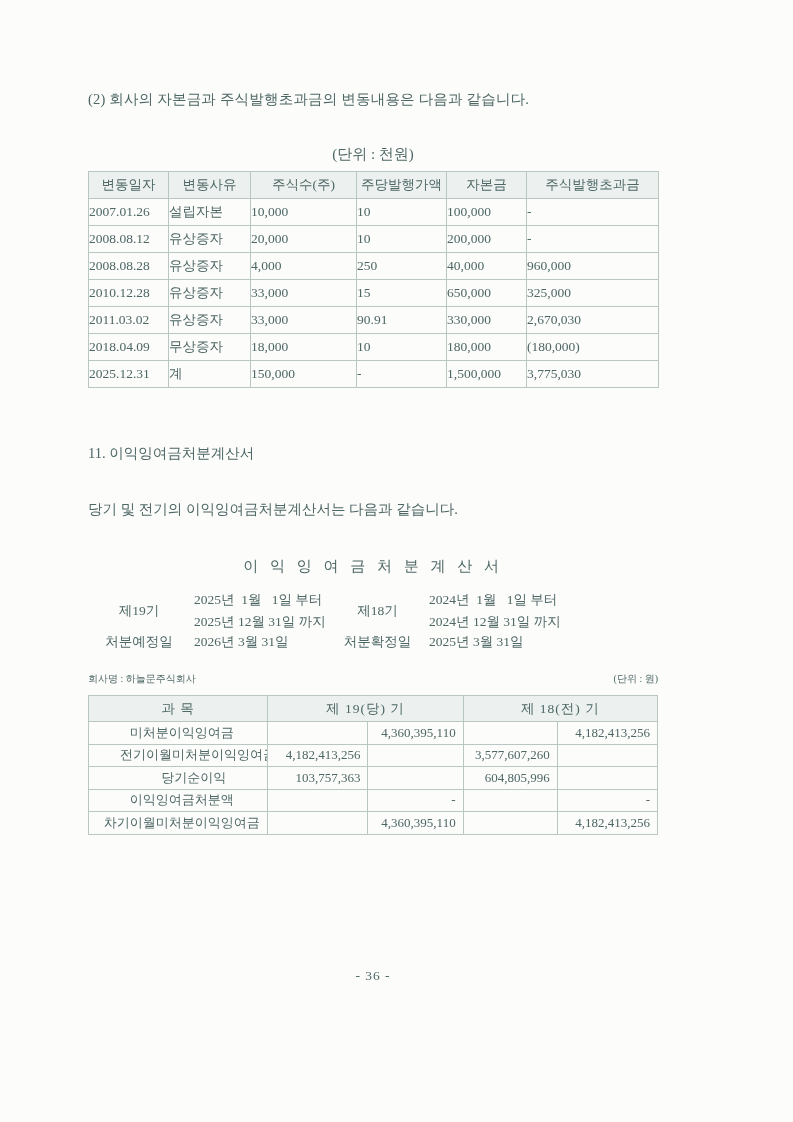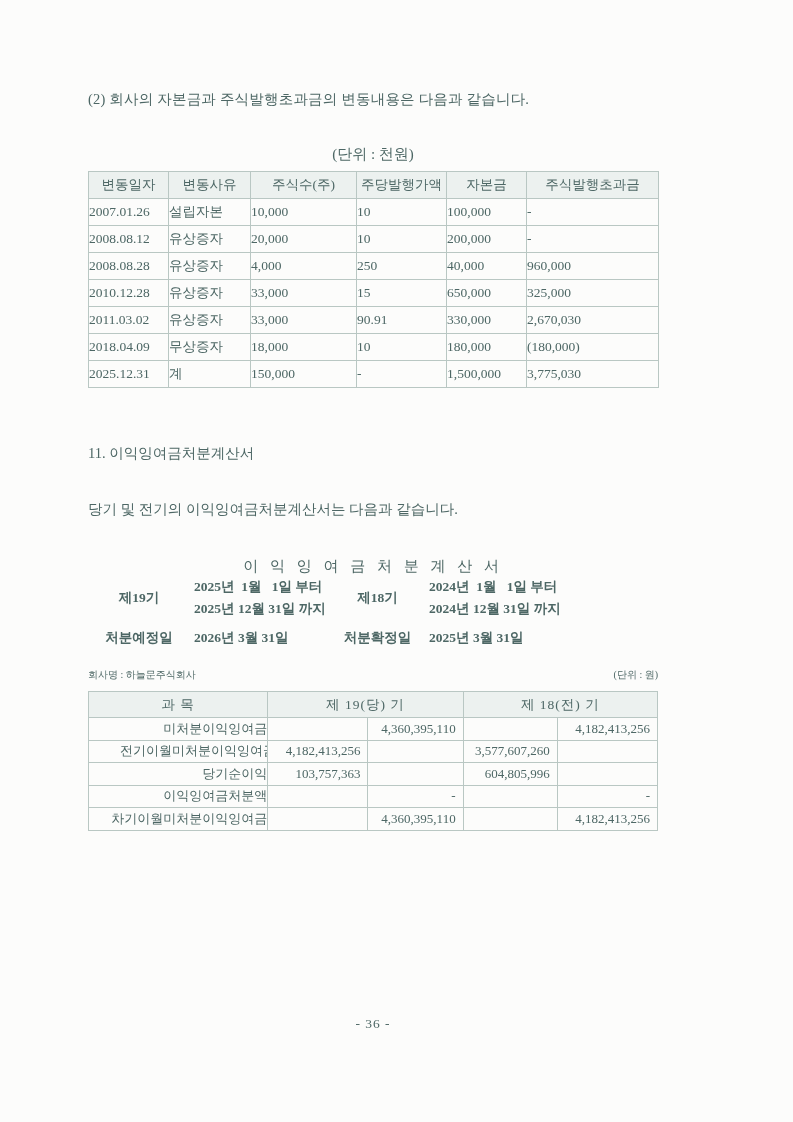--- a/index.html
+++ b/index.html
@@ -23,32 +23,32 @@
   td,th{border:1px solid var(--border);overflow:hidden;white-space:nowrap;}
   
   .capital-table th{background:var(--hdr-bg);font-weight:normal;height:27px;text-align:center;}
   .capital-table td{height:27px;}
   .capital-table td.c{}
   .capital-table td.num{padding-right:9px;font-family:Liberation Serif, serif;}
   
   .sec-heading{margin-top:56px;font-size:14.5px;}
   .sec-desc{margin-top:37px;font-size:14.5px;}
   .stmt-title{margin-top:38px;text-align:center;font-size:15px;font-weight:normal;letter-spacing:4px;}
-  .period-grid{display:grid;grid-template-columns:102px 140px 95px 233px;font-size:13.5px;row-gap:9px;font-weight:bold;}
+  .period-grid{margin-top:13px;display:grid;grid-template-columns:102px 140px 95px 233px;font-size:13.5px;}
   .period-grid .lbl{display:flex;align-items:center;justify-content:center;}
   .period-grid .dates{line-height:22px;white-space:pre;padding-left:4px;}
   .period-grid .single{display:flex;align-items:center;white-space:pre;padding-left:4px;}
   .company-row{margin-top:21px;display:flex;justify-content:space-between;font-size:10px;margin-bottom:9px;}
   
   .re-table th{background:var(--hdr-bg);font-weight:normal;height:26px;text-align:center;letter-spacing:1px;}
   .re-table td{height:22.5px;font-size:13px;}
-  .re-table td.item{padding-left:7px;text-align:right;}
+  .re-table td.item{padding-left:7px;text-align:center;}
   .re-table td.item.indent{padding-left:31px;}
   .re-table td.num{text-align:right;padding-right:7px;}
-  .page-num{position:absolute;top:1016px;left:88px;width:570px;text-align:center;font-size:13.5px;letter-spacing:1px;}
+  .page-num{position:absolute;top:968px;left:88px;width:570px;text-align:center;font-size:13.5px;letter-spacing:1px;}
 </style>
 </head>
 <body>
 
 <div class="page">
   <div class="content">
 
     <div class="intro">(2) 회사의 자본금과 주식발행초과금의 변동내용은 다음과 같습니다.</div>
 
     <div class="unit-label">(단위 : 천원)</div>

